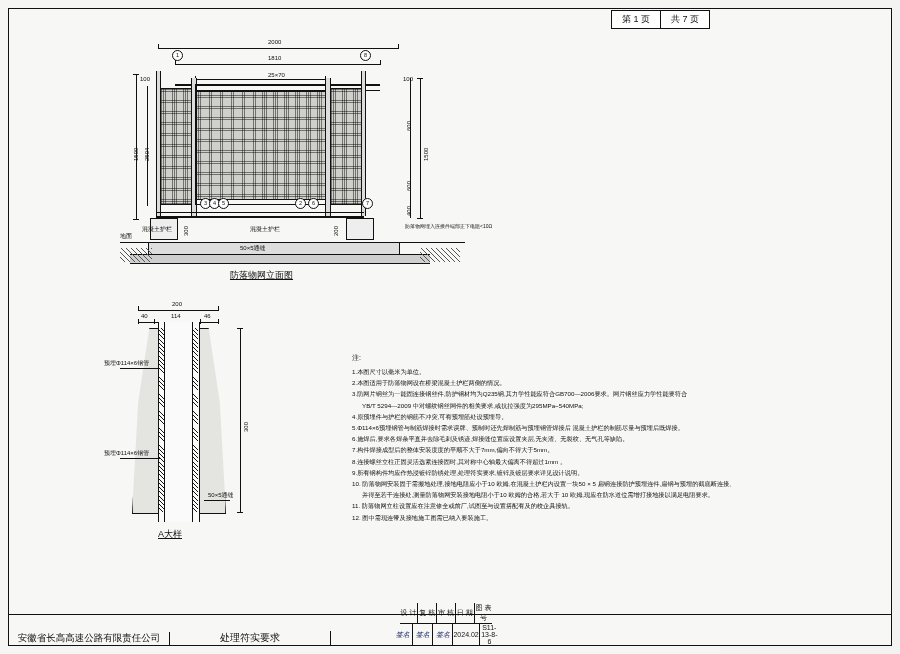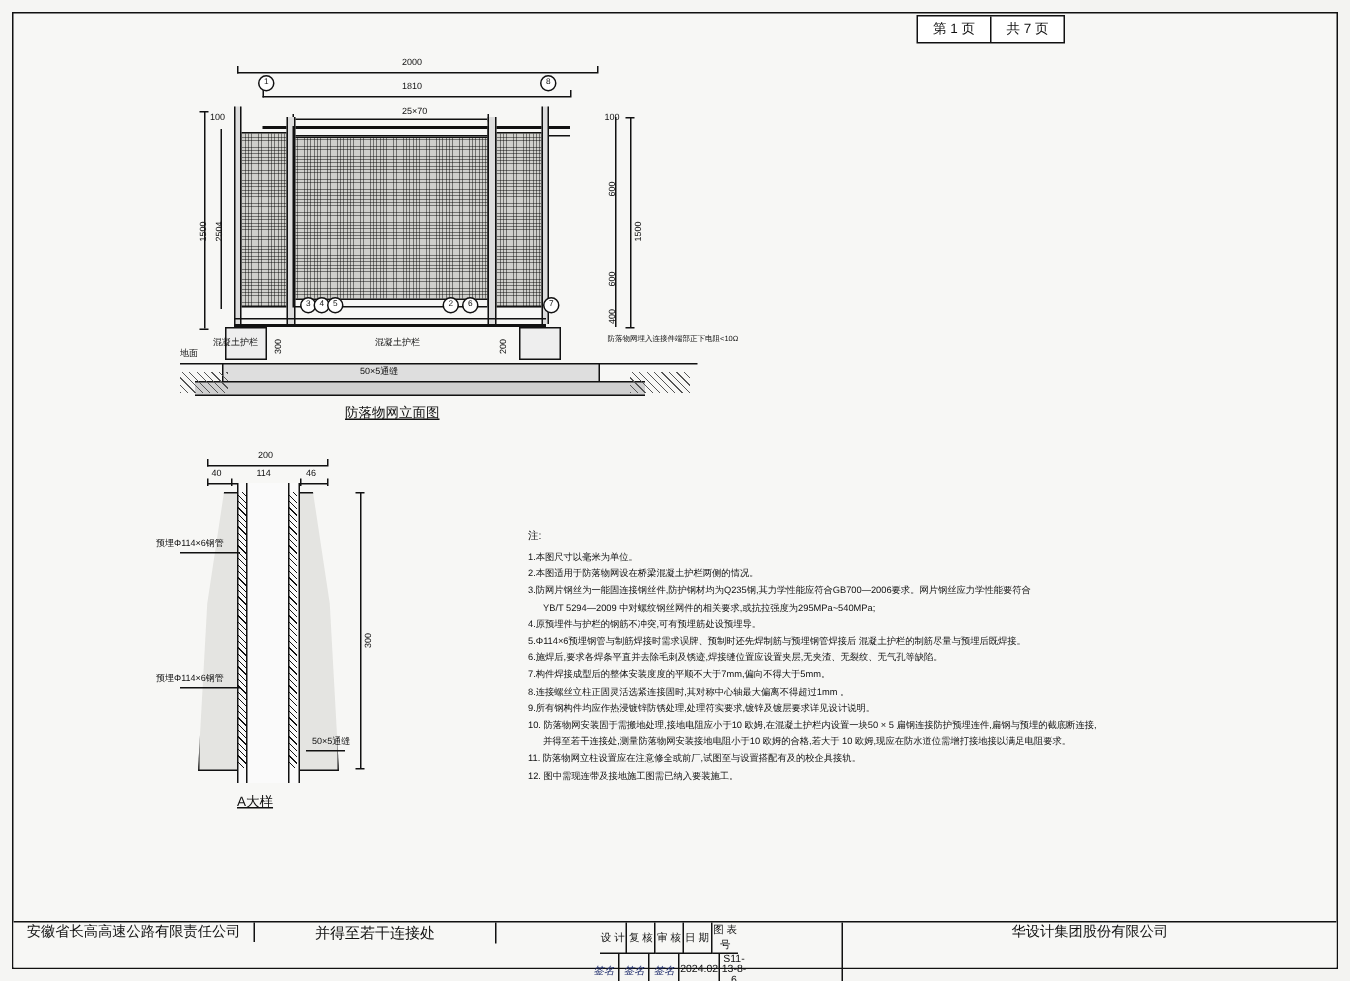--- a/index.html
+++ b/index.html
@@ -74,21 +74,21 @@
 
   
   #notes{position:absolute;left:352px;top:352px;width:418px;}
   #notes .nt{font-size:6.2px;line-height:11.2px;color:#111;white-space:nowrap;}
   #notes .nt.ind{padding-left:10px;}
   #notes .hd{font-size:7px;line-height:12px;margin-bottom:2px;}
 
   
   .tb{
     position:absolute;left:9px;bottom:9px;width:882px;height:30px;
-    border-top:1px solid #111;display:flex;align-items:flex-start;
+    border-top:1px solid #111;display:flex;align-items:flex-end;
     background:#f7f7f5;
   }
   .tb .c{border-right:1px solid #111;display:flex;align-items:center;justify-content:center;text-align:center;}
   .tb .c:last-child{border-right:none;}
   .tb-company{width:160px;font-size:9.5px;}
   .tb-project{width:228px;font-size:8px;line-height:11px;flex-direction:column;padding:0 4px;box-sizing:border-box;}
   .tb-name{width:160px;font-size:10px;}
   .tb-grid{width:230px;display:flex;flex-direction:column;}
   .tb-grid .row{display:flex;flex:1;}
   .tb-grid .row .cc{flex:1;border-right:1px solid #111;display:flex;align-items:center;justify-content:center;font-size:7px;}
@@ -251,32 +251,31 @@
     <div class="nt">8.连接螺丝立柱正固灵活选紧连接固时,其对称中心轴最大偏离不得超过1mm 。</div>
     <div class="nt">9.所有钢构件均应作热浸镀锌防锈处理,处理符实要求,镀锌及镀层要求详见设计说明。</div>
     <div class="nt">10. 防落物网安装固于需搬地处理,接地电阻应小于10 欧姆,在混凝土护栏内设置一块50 × 5 扁钢连接防护预埋连件,扁钢与预埋的截底断连接,</div>
     <div class="nt ind">并得至若干连接处,测量防落物网安装接地电阻小于10 欧姆的合格,若大于 10 欧姆,现应在防水道位需增打接地接以满足电阻要求。</div>
     <div class="nt">11. 防落物网立柱设置应在注意修全或前厂,试图至与设置搭配有及的校企具接轨。</div>
     <div class="nt">12. 图中需现连带及接地施工图需已纳入要装施工。</div>
   </div>
 
   <div class="tb">
     <div class="c tb-company">安徽省长高高速公路有限责任公司</div>
-    <div class="c tb-name">并得至若干连接处</div>
+    <div class="c tb-name">处理符实要求</div>
     <div class="c tb-grid">
       <div class="row top">
         <div class="cc">设 计</div>
         <div class="cc">复 核</div>
         <div class="cc">审 核</div>
         <div class="cc">日 期</div>
         <div class="cc">图 表 号</div>
       </div>
       <div class="row">
         <div class="cc sig">签名</div>
         <div class="cc sig">签名</div>
         <div class="cc sig">签名</div>
         <div class="cc">2024.02</div>
         <div class="cc">S11-13-8-6</div>
       </div>
     </div>
-    <div class="c tb-firm">华设计集团股份有限公司</div>
   </div>
 </div>
 
 </body></html>

